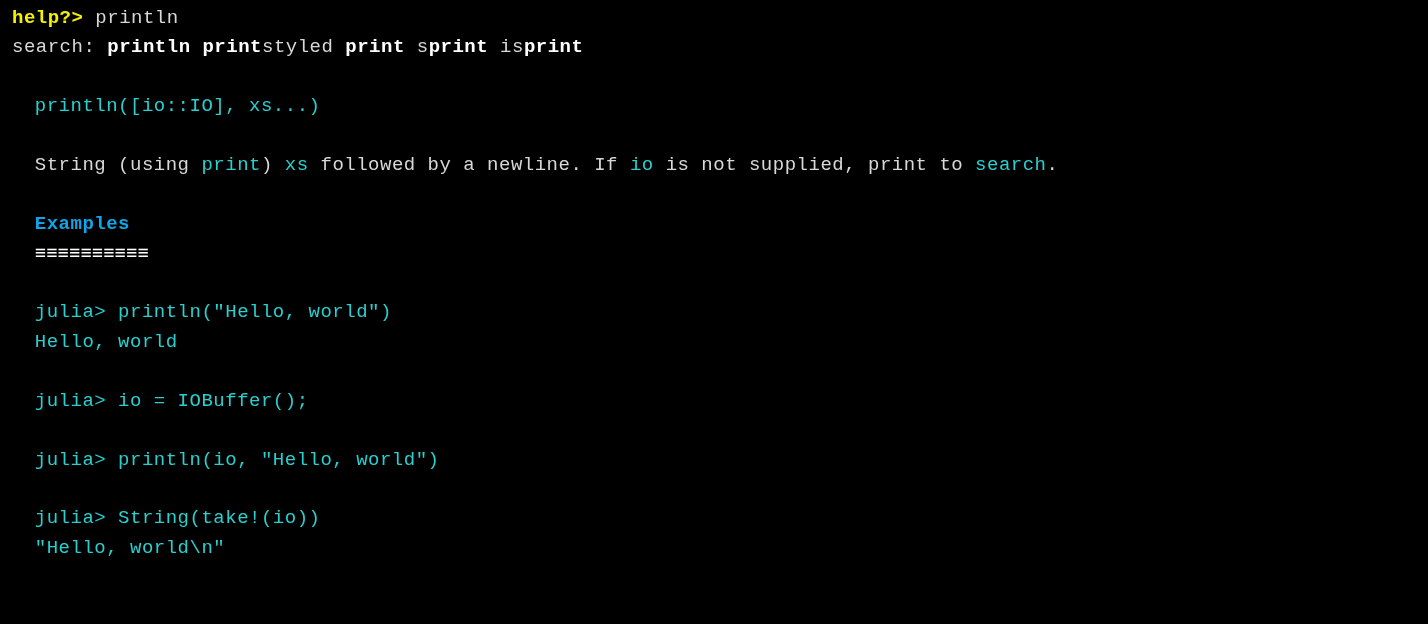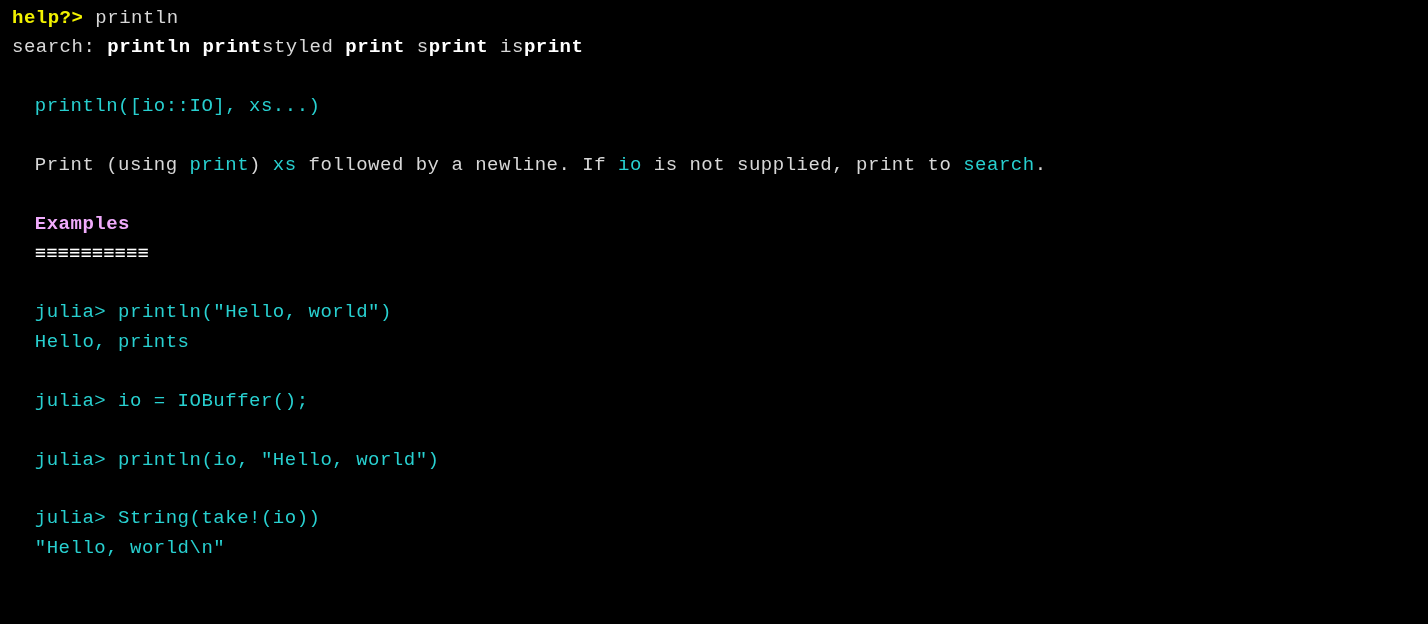--- a/index.html
+++ b/index.html
@@ -35,45 +35,45 @@
     }
     .cyan {
       color: #28d0d0;
       text-align: center;
     }
     .indent {
       padding-left: 2ch;
     }
     .exheading {
       font-weight: bold;
-      color: #f0abfc;
+      color: #0ea5e9;
     }
     .rule {
       color: #ffffff;
       letter-spacing: 0;
     }
     pre {
       font-family: inherit;
       white-space: pre;
     }
   </style>
 </head>
 <body>
 
 <pre><span><span class="help-prompt">help?&gt;</span><span class="plain"> </span><span class="plain">println</span></span>
 <span><span class="plain">search:</span> <span class="bold"><span></span><span>println</span><span class="dim"></span></span> <span><span class="bold">print</span><span class="plain">styled</span></span> <span class="bold"><span>print</span></span> <span><span class="plain">s</span><span class="bold">print</span></span> <span><span class="plain">is</span><span class="bold">print</span></span></span>
 
 <span class="indent cyan">println([io::IO], xs...)</span>
 
-<span class="indent"><span class="plain">Print (using </span><span class="cyan">print</span><span class="plain">) </span><span class="cyan">xs</span><span class="plain"> followed by a newline. If </span><span class="cyan">io</span><span class="plain"> is not supplied, print to </span><span class="cyan">search</span><span class="plain">.</span></span>
+<span class="indent"><span class="plain">String (using </span><span class="cyan">print</span><span class="plain">) </span><span class="cyan">xs</span><span class="plain"> followed by a newline. If </span><span class="cyan">io</span><span class="plain"> is not supplied, print to </span><span class="cyan">search</span><span class="plain">.</span></span>
 
 <span class="indent exheading">Examples</span>
 <span class="indent rule">≡≡≡≡≡≡≡≡≡≡</span>
 
 <span class="indent cyan">julia&gt; println("Hello, world")</span>
-<span class="indent cyan">Hello, prints</span>
+<span class="indent cyan">Hello, world</span>
 <span class="indent cyan"></span>
 <span class="indent cyan">julia&gt; io = IOBuffer();</span>
 <span class="indent cyan"></span>
 <span class="indent cyan">julia&gt; println(io, "Hello, world")</span>
 <span class="indent cyan"></span>
 <span class="indent cyan">julia&gt; String(take!(io))</span>
 <span class="indent cyan">"Hello, world\n"</span></pre>
 
 </body></html>

